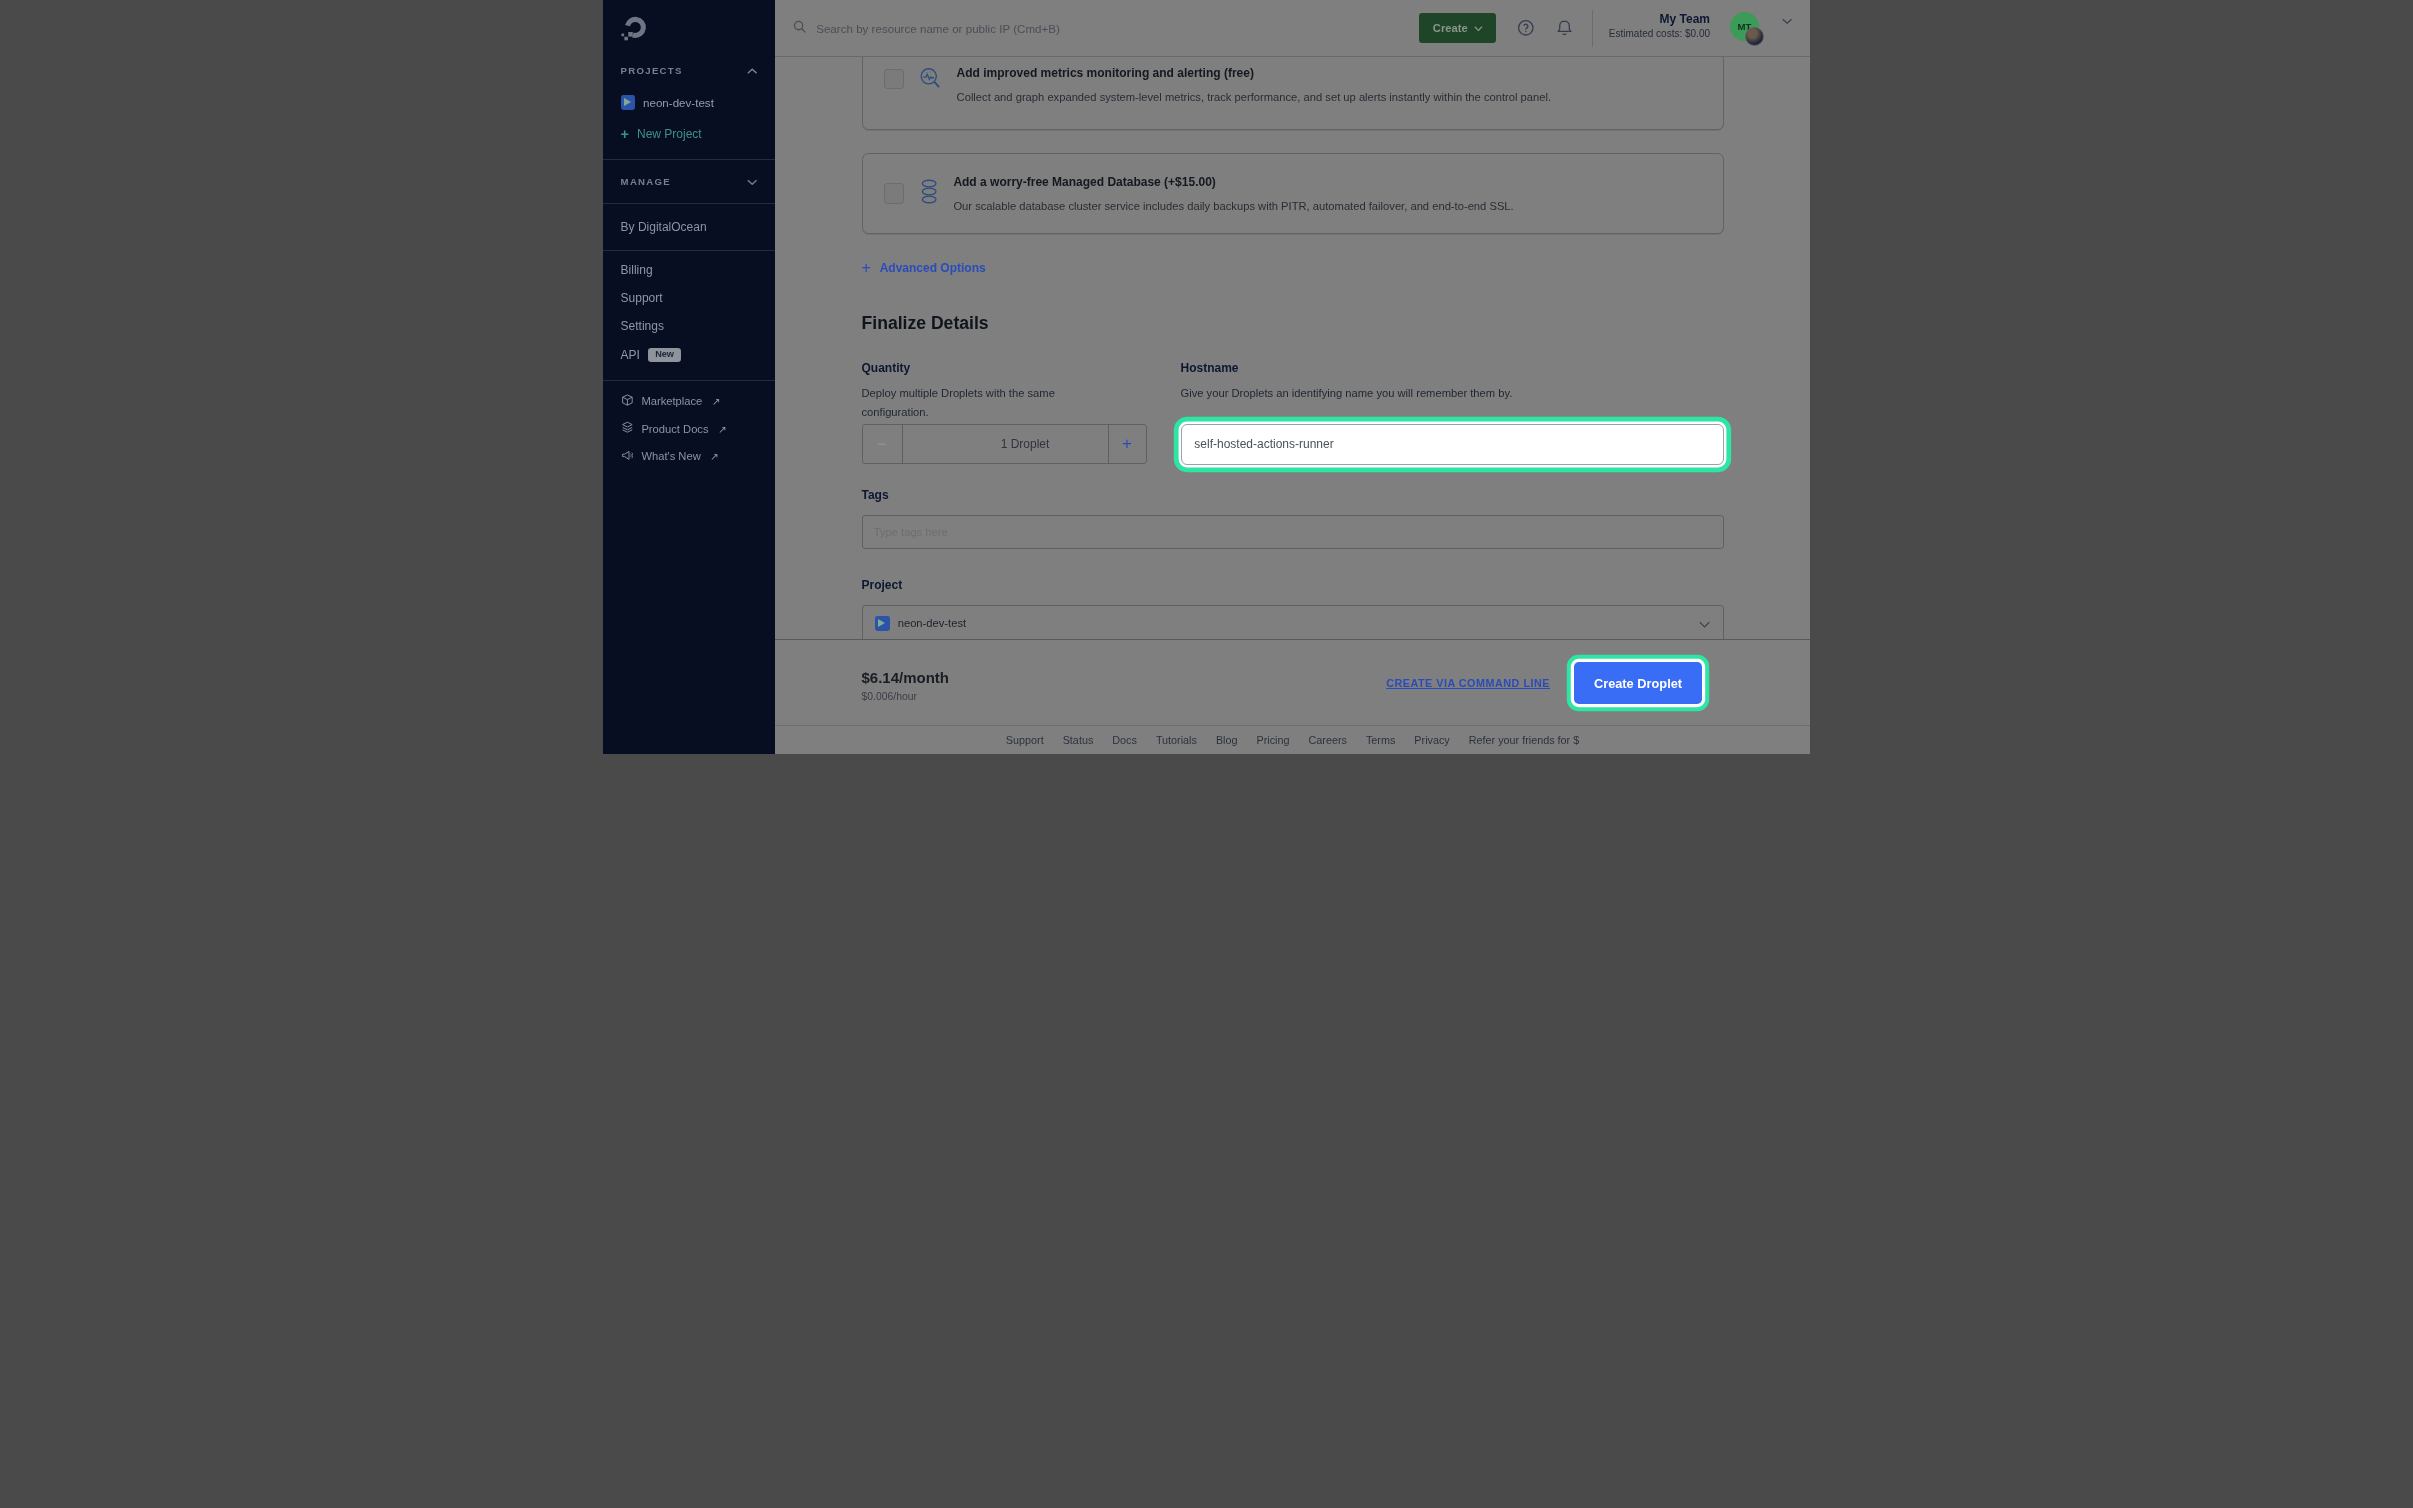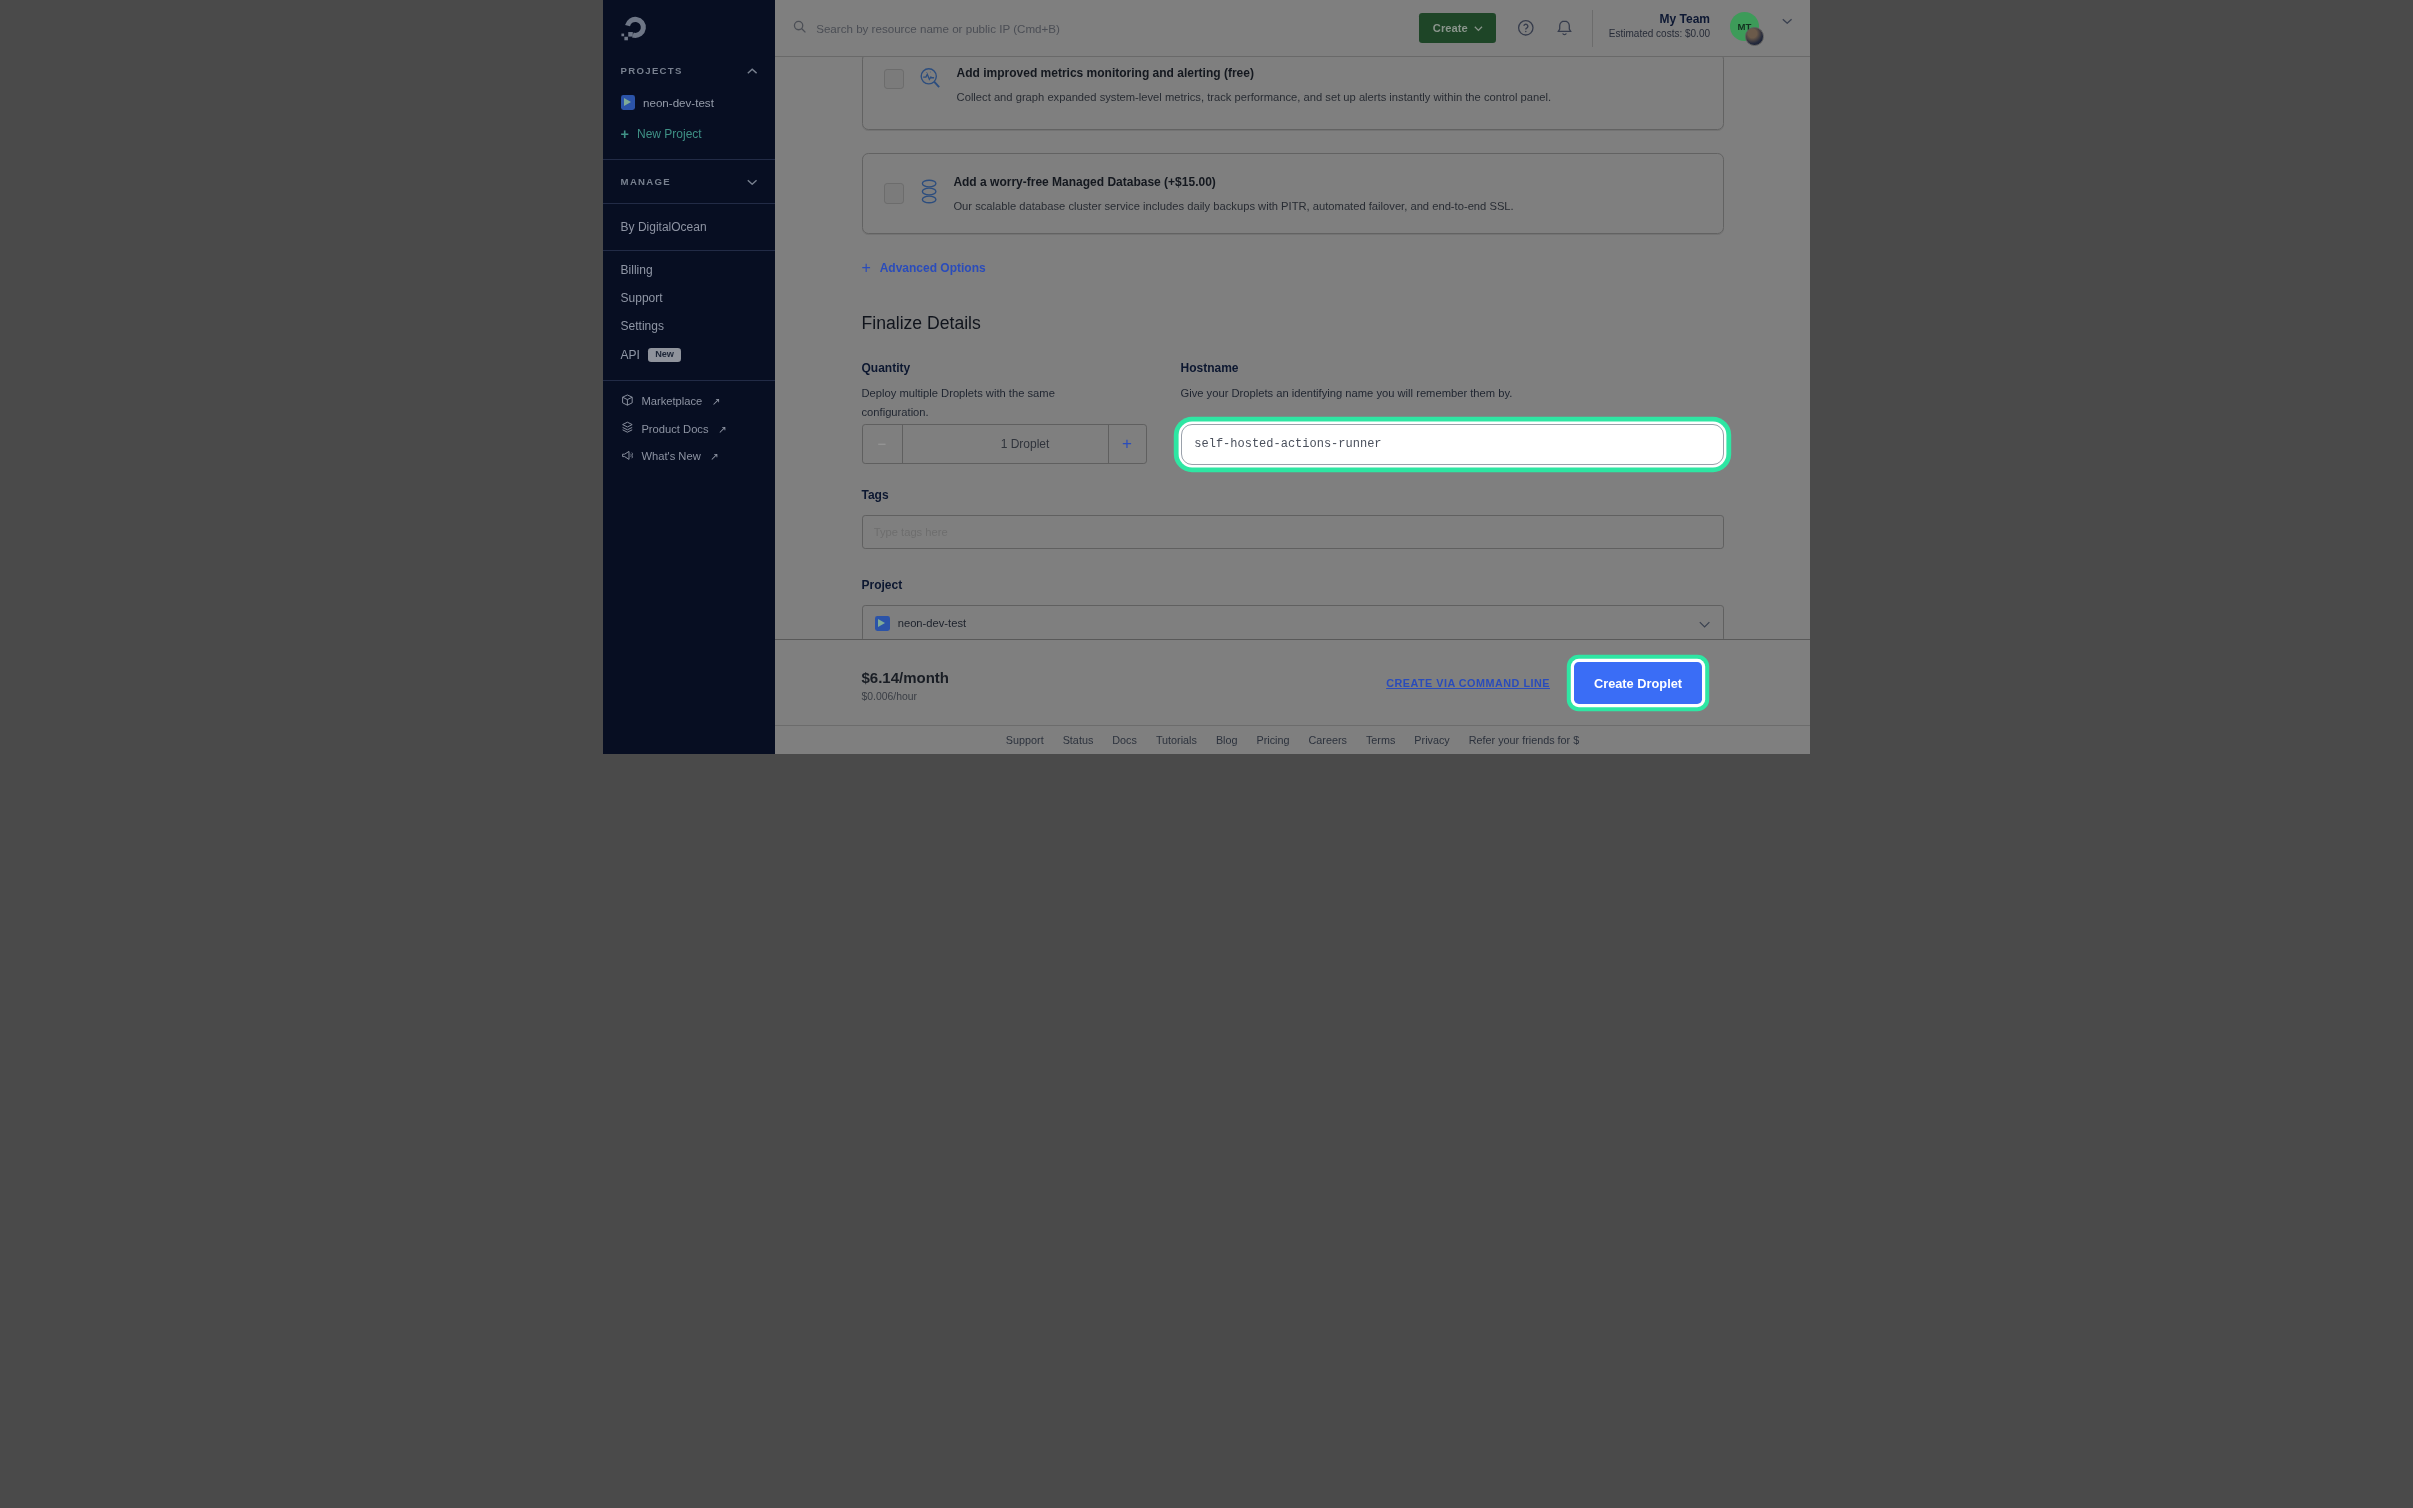--- a/index.html
+++ b/index.html
@@ -56,36 +56,36 @@
   .card1{margin-top:-3.2px;height:63px;padding:12px 16px 0 21px;box-sizing:content-box;}
   .card2{margin-top:23px;height:79px;padding:0 16px 0 21px;align-items:center;}
   .cbx{width:18.4px;height:18.4px;border:0.8px solid #6c6c6c;border-radius:3.2px;background:#7b7b7b;flex:0 0 auto;margin-top:3.2px;cursor:pointer;}
   .card2 .cbx{margin-top:0;}
   .card-ico{margin:0 12.8px 0 14.4px;flex:0 0 auto;}
   .card1 .card-ico{margin-top:0;}
   .card-title{font-size:12px;font-weight:bold;color:#14181f;line-height:1.2;}
   .card-desc{font-size:11.2px;color:#282c33;margin-top:11.2px;}
   .adv{display:flex;align-items:center;gap:8.8px;margin-top:26px;color:#2a4cbb;font-size:12px;font-weight:bold;cursor:pointer;width:fit-content;}
   .adv .plus{font-size:16px;font-weight:normal;line-height:1;}
-  .h-finalize{margin-top:37px;font-size:17.6px;font-weight:normal;color:#10141c;}
+  .h-finalize{margin-top:37px;font-size:17.6px;font-weight:bold;color:#10141c;}
   .fields-row{display:flex;margin-top:27px;}
   .col-qty{width:319px;flex:0 0 auto;}
   .col-host{flex:1;}
   .f-label{font-size:12px;font-weight:bold;color:#0c1730;}
   .f-desc{font-size:11.2px;color:#1f2530;margin-top:8.8px;line-height:1.75;}
   .field-head{height:63px;}
   .col-qty .f-desc{width:239px;}
   .stepper{width:283px;height:38px;border:0.8px solid #5f5f5f;border-radius:3.2px;display:grid;grid-template-columns:40px 1fr 38px;}
   .step-minus{border-right:0.8px solid #5f5f5f;display:flex;align-items:center;justify-content:center;
               color:#9a9a9a;font-size:15px;cursor:pointer;}
   .step-val{display:flex;align-items:center;justify-content:center;font-size:12px;color:#30343c;margin-left:40px;}
   .step-plus{border-left:0.8px solid #5f5f5f;display:flex;align-items:center;justify-content:center;
              color:#2a4cbb;font-size:17px;cursor:pointer;}
-  .host-input{width:100%;box-sizing:border-box;height:41px;background:#ffffff;border:0.8px solid #9aa1ab;border-radius:11px;
-              padding:0 12.8px;font-size:12px;color:#4a505c;outline:none;font-family:Liberation Mono, monospace;
+  .host-input{width:100%;box-sizing:border-box;height:41px;background:#ffffff;border:0.8px solid #9aa1ab;border-radius:6px;
+              padding:0 12.8px;font-size:12px;color:#4a505c;outline:none;font-family:Liberation Sans, sans-serif;
               box-shadow:0 0 0 2.4px #ffffff,0 0 0 7.2px #2ee6a3;position:relative;}
   .tags-sec{margin-top:23px;}
   .tags-input{margin-top:12.8px;width:100%;box-sizing:border-box;height:34px;background:transparent;
               border:0.8px solid #606060;border-radius:3.2px;padding:0 11.2px;font-size:11.2px;color:#33373f;outline:none;
               font-family:"Liberation Sans",sans-serif;}
   .tags-input::placeholder{color:#6e6e6e;opacity:1;}
   .proj-sec{margin-top:29.5px;}
   .select{margin-top:12.8px;height:35px;border:0.8px solid #606060;border-radius:3.2px;display:flex;align-items:center;
           padding:0 12.8px;cursor:pointer;}
   .select-label{font-size:11.2px;color:#1c212b;margin-left:8px;}

